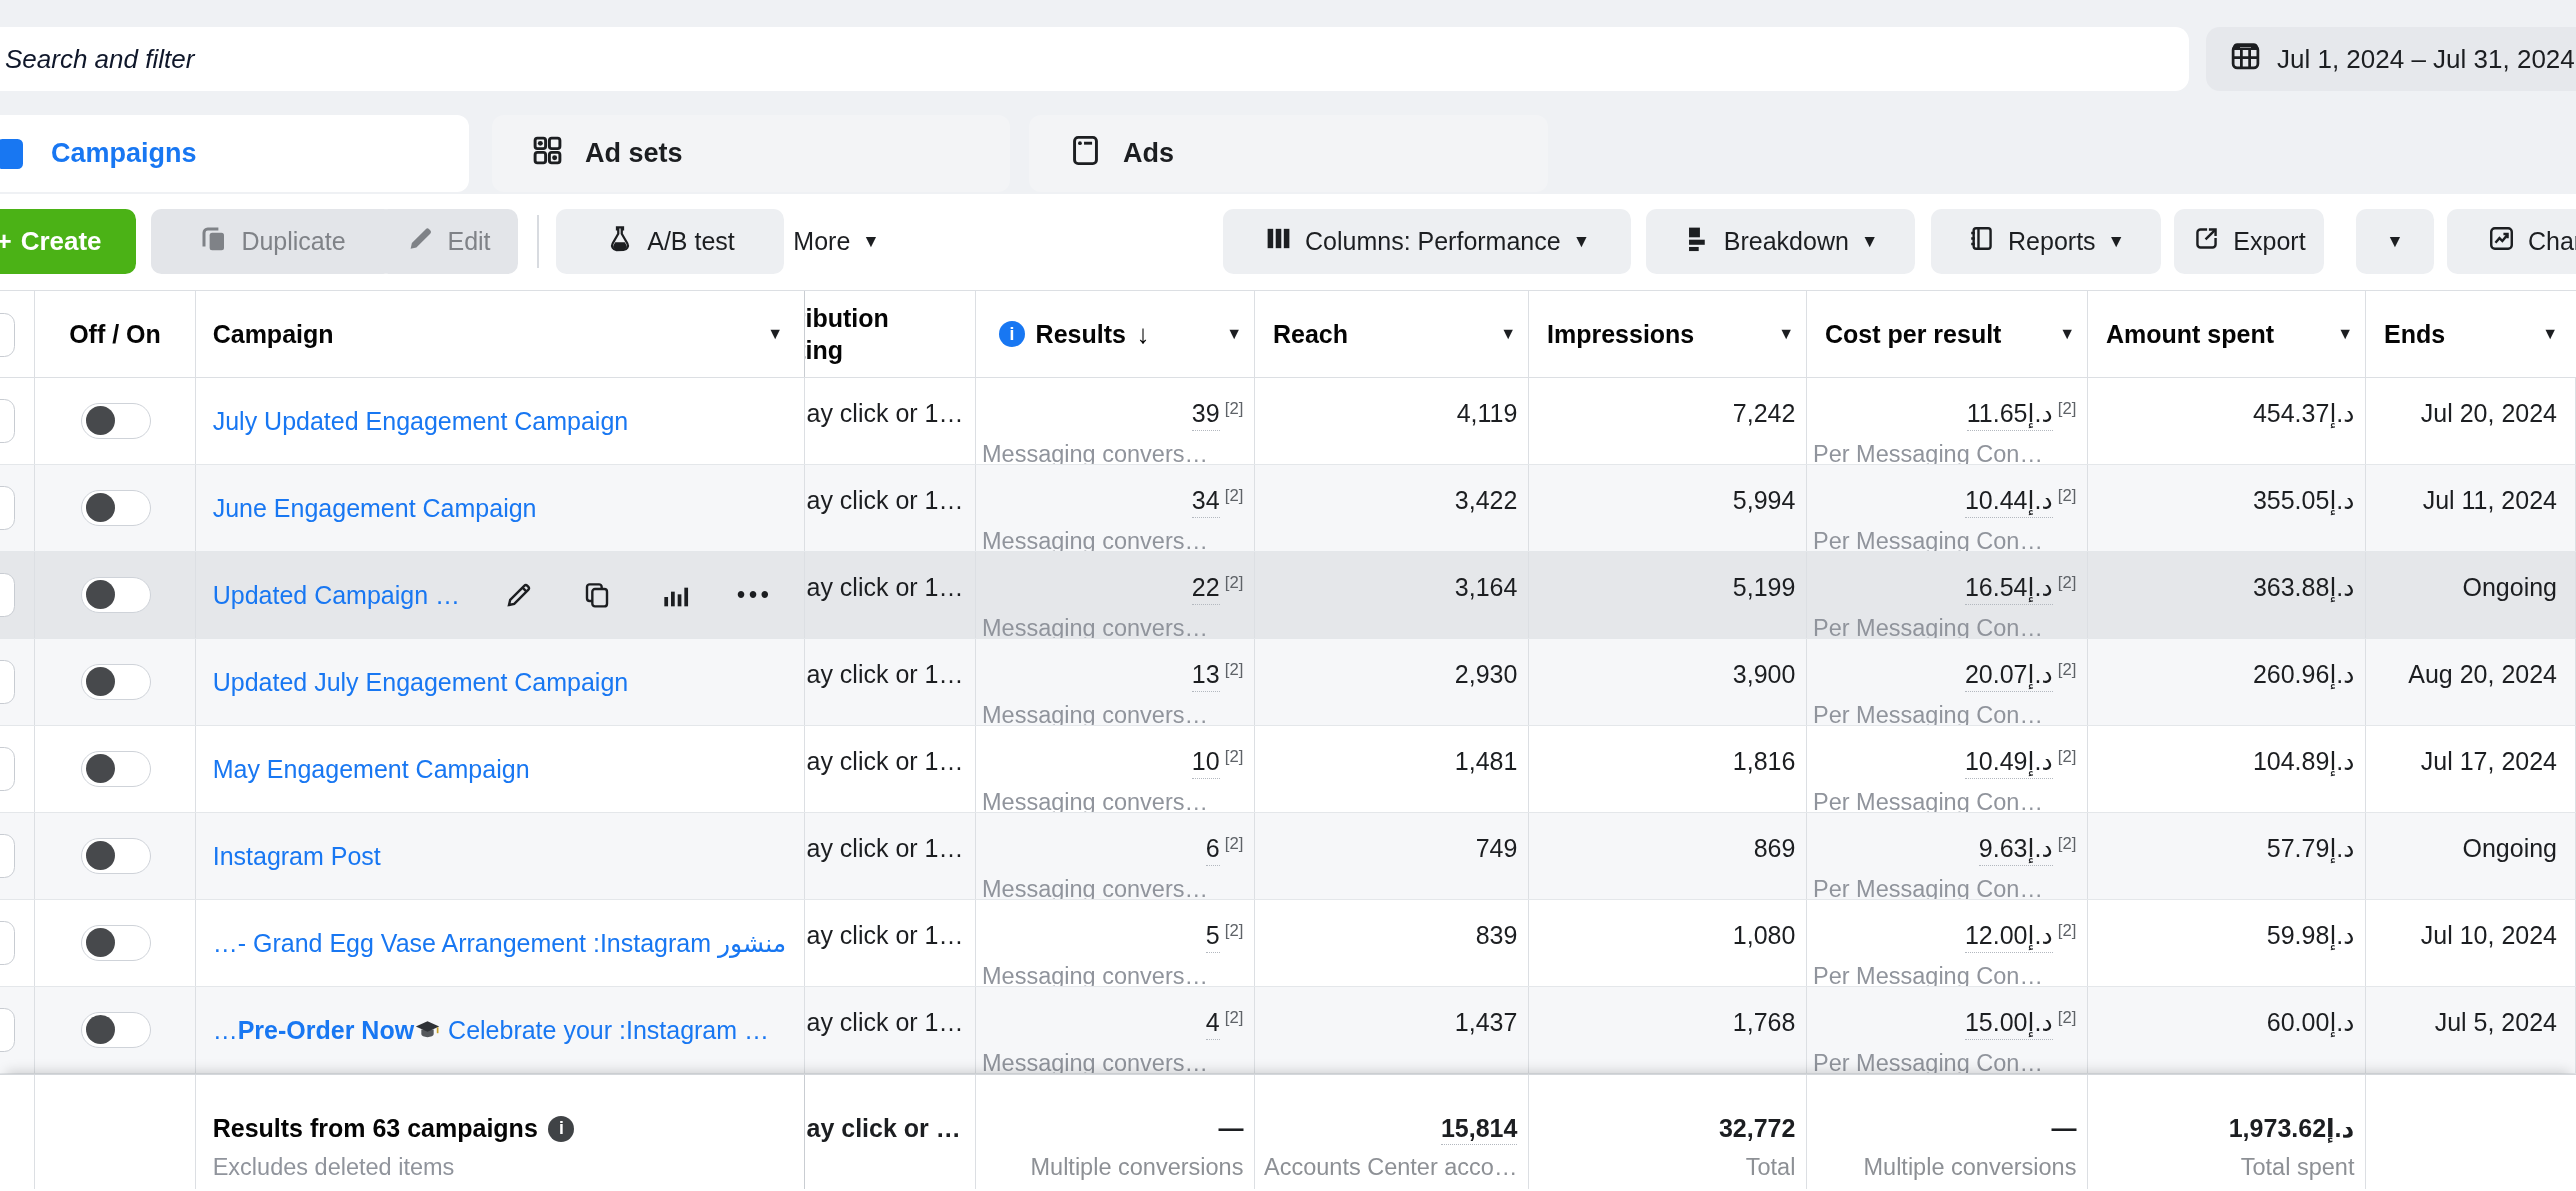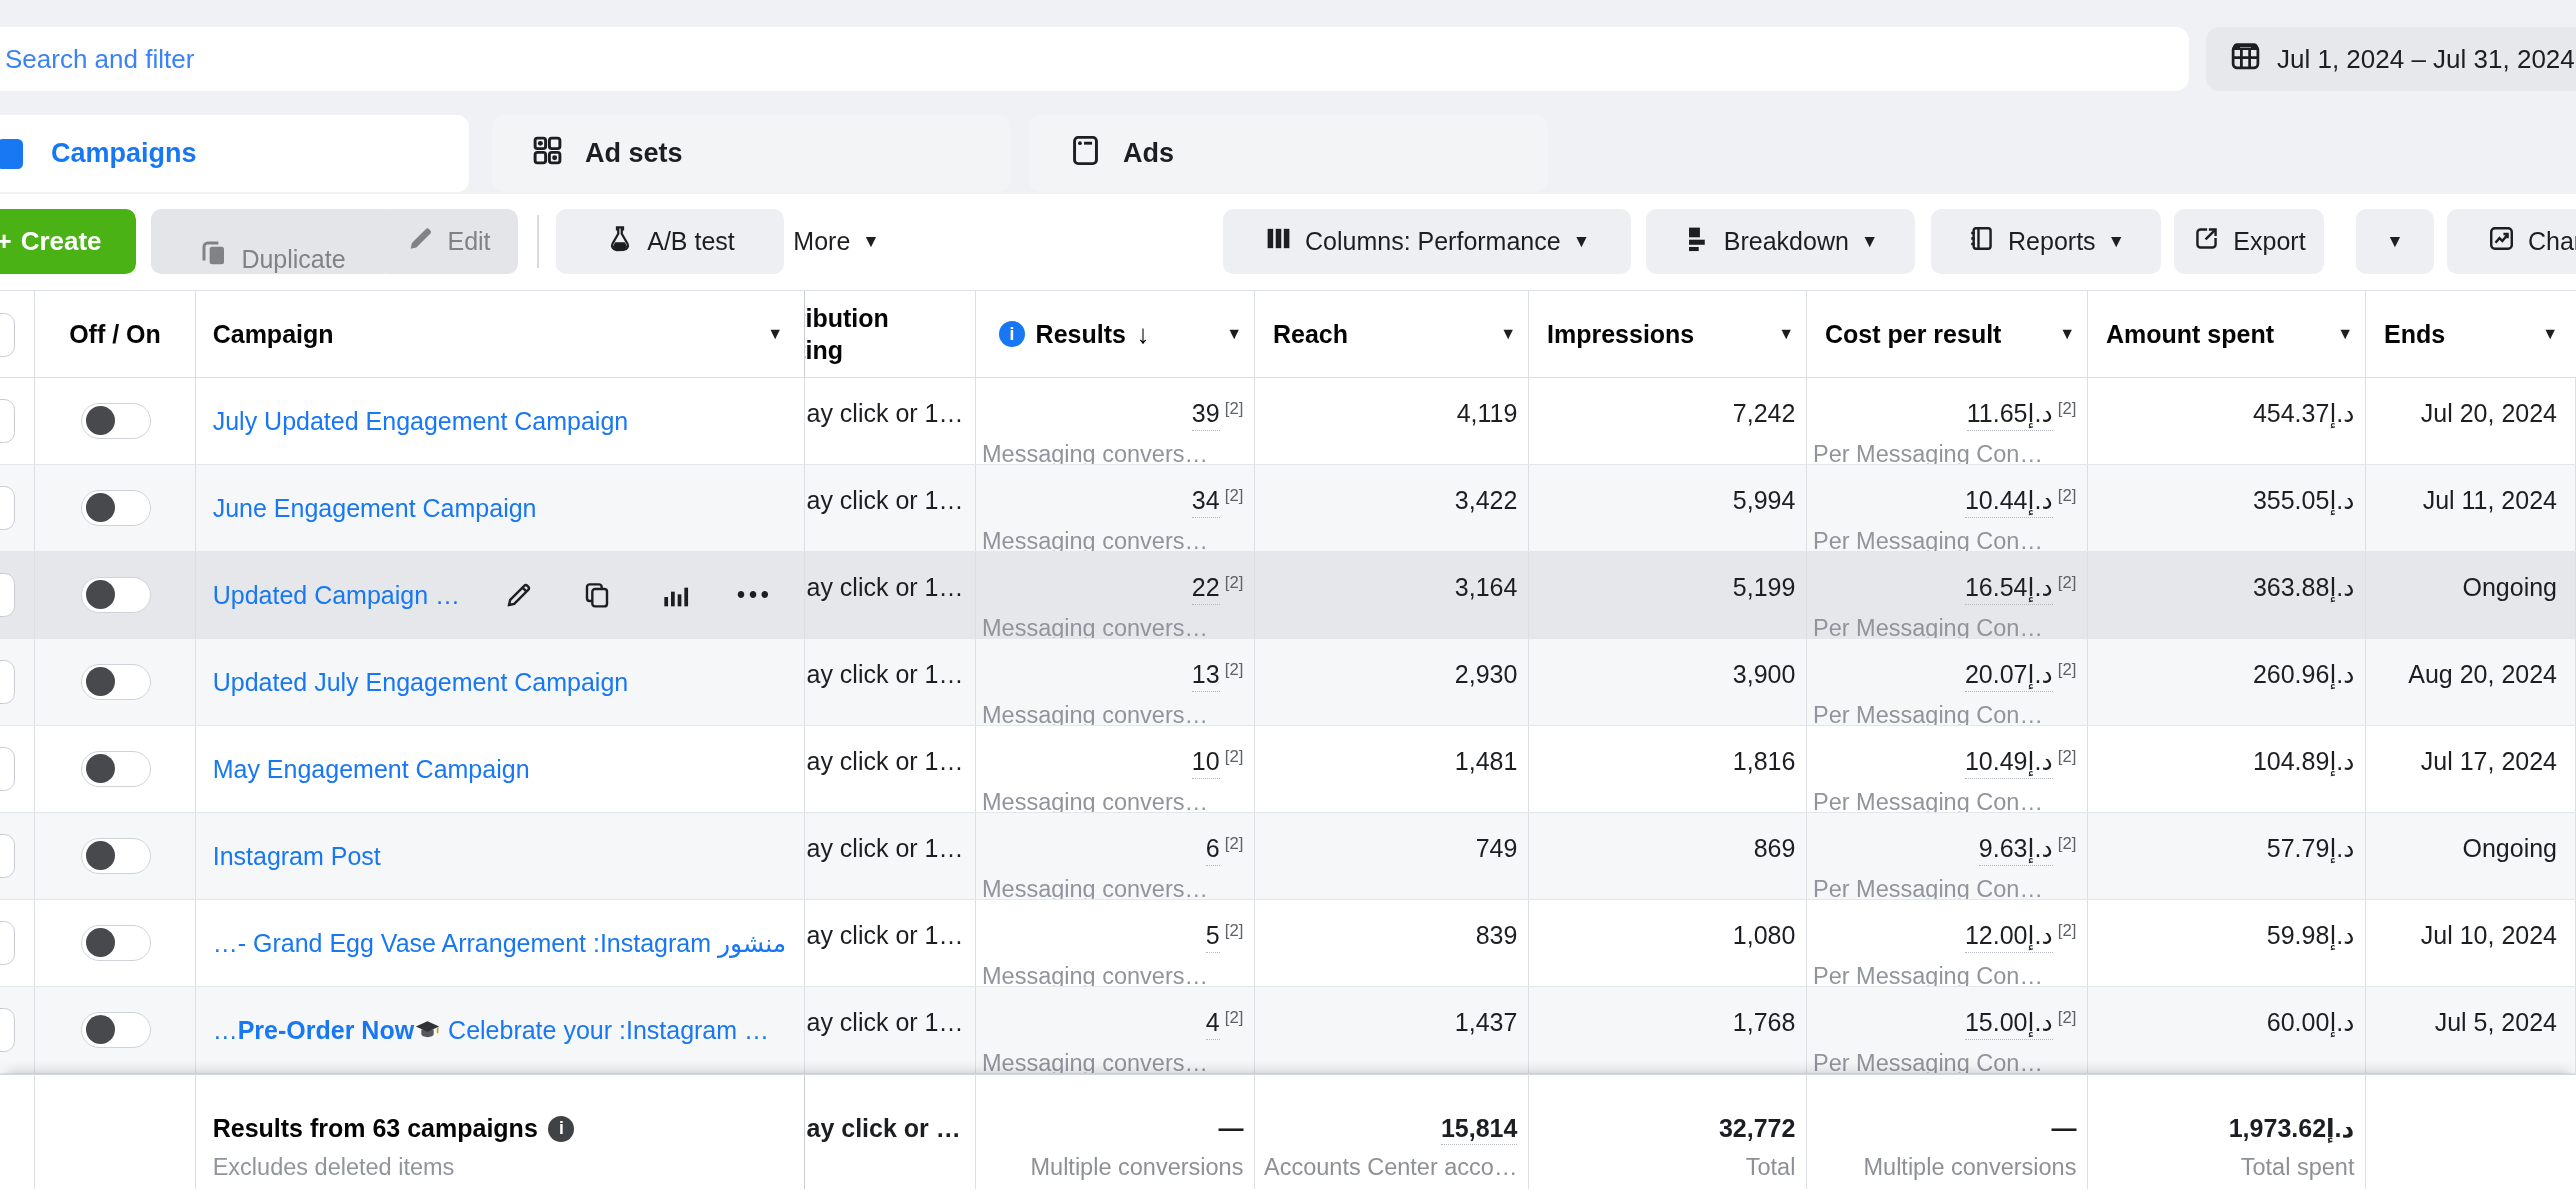--- a/index.html
+++ b/index.html
@@ -2,40 +2,40 @@
 <html style="font-size:12px"><head>
 <meta charset="utf-8">
 <style>
   * { margin:0; padding:0; box-sizing:border-box; }
   html,body { width:2576px; height:1192px; overflow:hidden; }
   body { font-family:"Liberation Sans","DejaVu Sans",sans-serif; background:#eff1f4; position:relative; color:#1c1e21; }
   #app { position:absolute; inset:0; }
 
   
   .search-bar { position:absolute; left:-30px; top:27px; width:2219px; height:64px; background:#fff; border-radius:13.7px; display:flex; align-items:center; padding-left:35px; }
-  .search-placeholder { color:#3b82f6; font-size:26px; }
+  .search-placeholder { color:#0f172a; font-size:26px;font-style:italic; }
   .date-btn { position:absolute; left:2206px; top:27px; width:395px; height:64px; background:#e6e8ec; border-radius:13.7px; display:flex; align-items:center; padding-left:23px; gap:15px; font-size:26px; color:#1c1e21; }
 
   
   .tab-card { position:absolute; top:115px; height:77px; border-radius:12px; display:flex; align-items:center; font-size:27px; font-weight:bold; }
   .tab-campaigns { left:-23px; width:492px; background:#fff; color:#1877f2; }
   .tab-campaigns .tab-label { margin-left:74px; }
   .campaigns-glyph { position:absolute; left:20px; top:23.5px; width:26px; height:30px; background:#1877f2; border-radius:5.3px; }
   .tab-inactive { background:#f3f4f6; color:#1c1e21; gap:20px; }
   .tab-adsets { left:492px; width:518px; padding-left:38px; }
   .tab-ads { left:1029px; width:519px; padding-left:39px; }
 
   
   .content-bg { position:absolute; left:0; top:194px; width:2576px; height:998px; background:#fff; }
 
   
   .btn { position:absolute; top:209px; height:65px; border-radius:10.6px; display:flex; align-items:center; justify-content:center; font-size:25px; gap:12px; cursor:pointer; white-space:nowrap; }
   .btn-create { left:-38px; width:174px; background:#4bb216; color:#fff; font-weight:bold; font-size:26px; gap:9px; }
   .btn-gray { background:#e3e5e9; color:#7f8287; }
-  .btn-duplicate { left:151px; width:243px;align-items:flex-end; }
+  .btn-duplicate { left:151px; width:243px; }
   .btn-edit { left:378px; width:140px; }
   .toolbar-divider { position:absolute; top:215px; left:537px; width:1.5px; height:53px; background:#d8dbe0; }
   .btn-light { background:#edeff2; color:#1c1e21; }
   .btn-abtest { left:556px; width:228px; }
   .btn-more { left:776px; width:121px; background:transparent; color:#1c1e21; }
   .btn-columns { left:1223px; width:408px; }
   .btn-breakdown { left:1646px; width:269px; }
   .btn-reports { left:1931px; width:230px; }
   .btn-export { left:2174px; width:150px; }
   .btn-caret { left:2356px; width:78px; }

